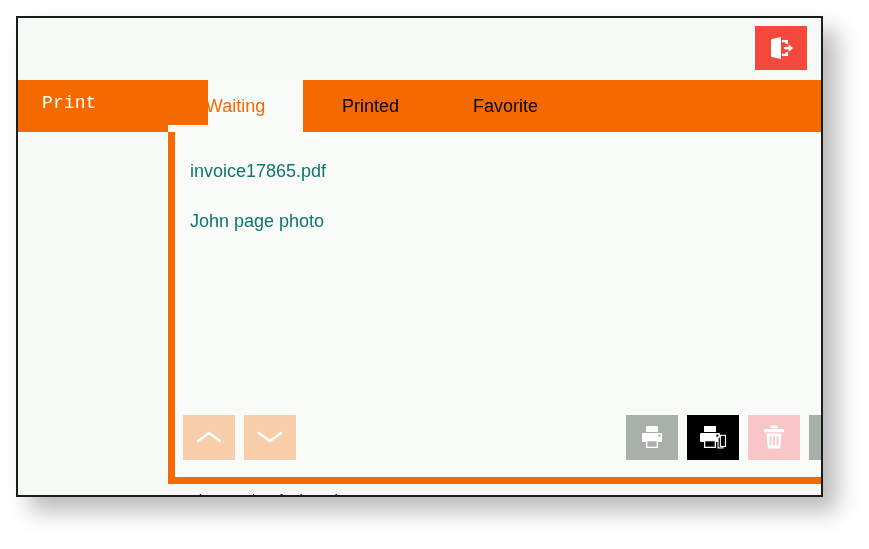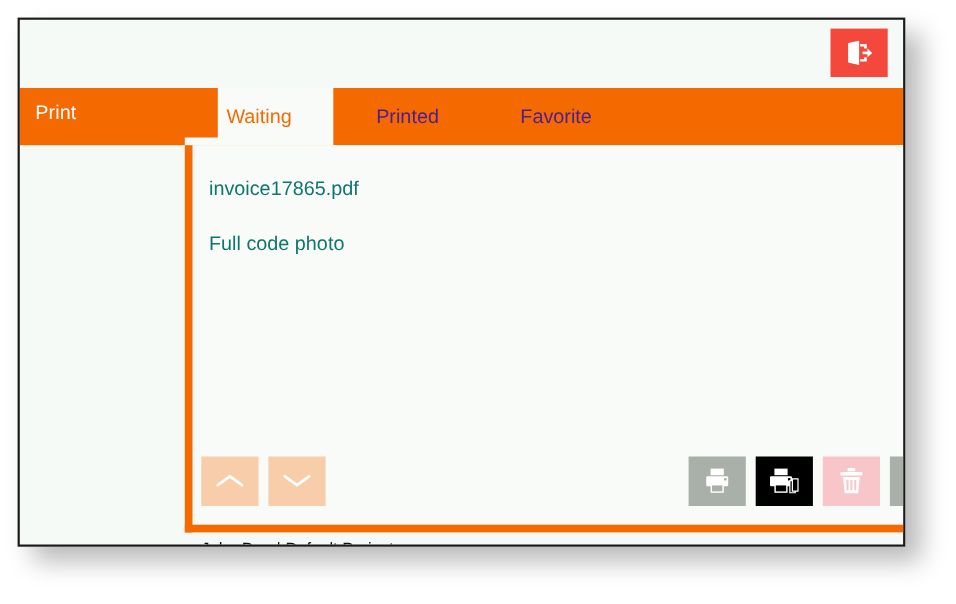--- a/index.html
+++ b/index.html
@@ -65,24 +65,25 @@
     left: 0;
     top: 62px;
     width: 100%;
     height: 52px;
     background: #f56a00;
   }
 
   
   .sidebar {
     position: absolute;
-    left: 0;
+    left: 10px;
     top: 62px;
     width: 180px;
     z-index: 4;
+    font-family: Liberation Mono, monospace;
   }
 
   .side-item {
     height: 45px;
     display: flex;
     align-items: center;
     padding-left: 14px;
     color: #ffffff;
     font-size: 18px;
     letter-spacing: 0.1px;
@@ -111,21 +112,21 @@
     align-items: stretch;
     background: #f56a00;
   }
   .tab {
     display: flex;
     align-items: center;
     justify-content: center;
     min-width: 135px;
     padding: 0 22px;
     font-size: 18px;
-    color: #4c1d95;
+    color: #000000;
     cursor: pointer;
     user-select: none;
   }
   .tab.active {
     background: #f8fbf8;
     color: #f56a00;
   }
 
   
   .panel-body {
@@ -236,21 +237,21 @@
         </div>
       </div>
 
       <div class="panel-body">
 
         <div class="filelist">
           <div class="file-row">
             <span>invoice17865.pdf</span>
           </div>
           <div class="file-row">
-            <span>Full code photo</span>
+            <span>John page photo</span>
           </div>
         </div>
 
         <div class="toolbar">
 
           <div class="tool-left">
             <button class="tbtn peach" title="Scroll up">
               <span>
                 <svg width="28" height="16" viewBox="0 0 28 16" aria-hidden="true">
                   <path d="M3 12 L14 4 L25 12" fill="none" stroke="#ffffff" stroke-width="2.6" stroke-linecap="round" stroke-linejoin="round"></path>

